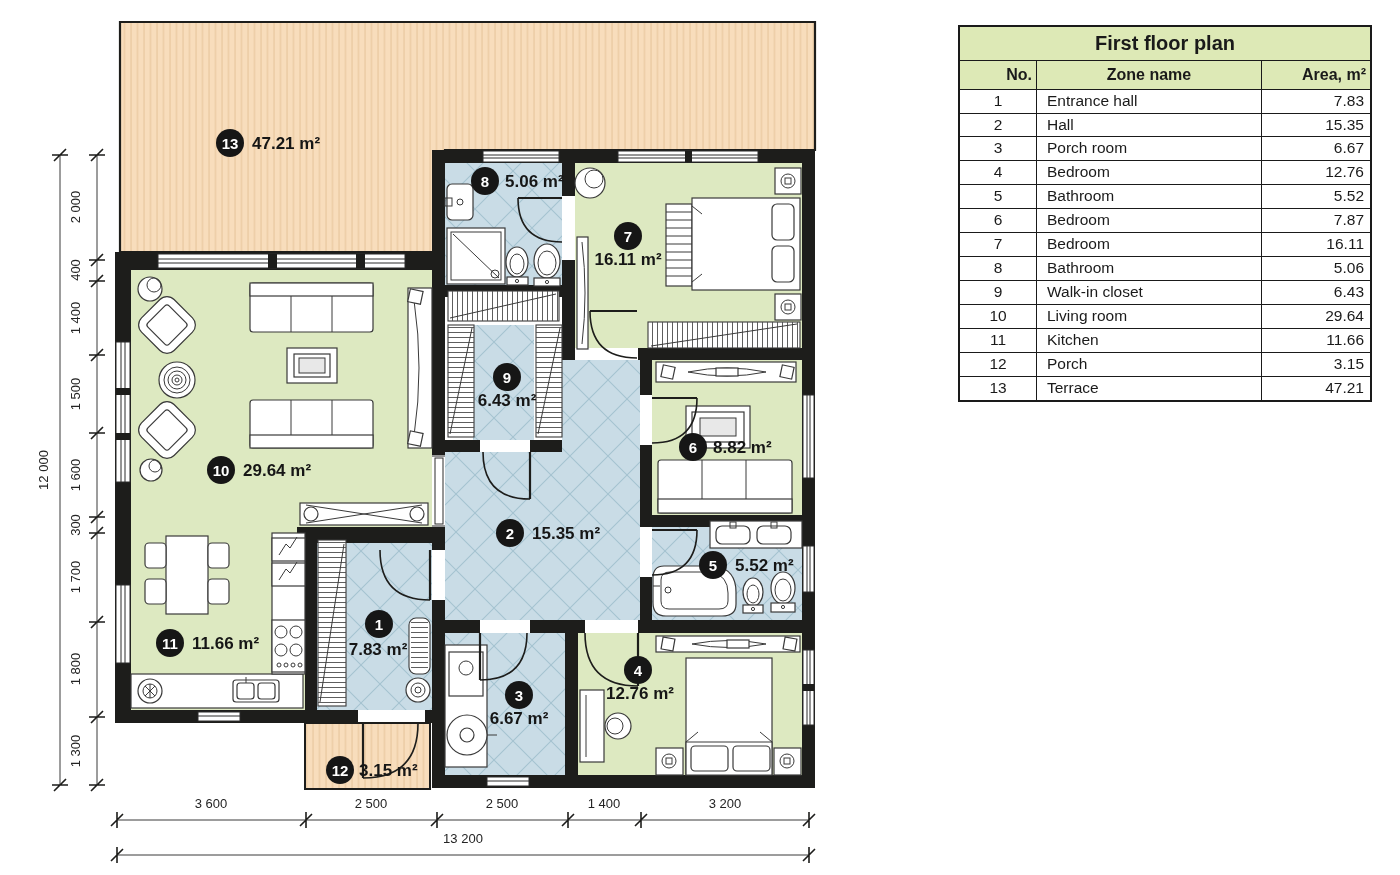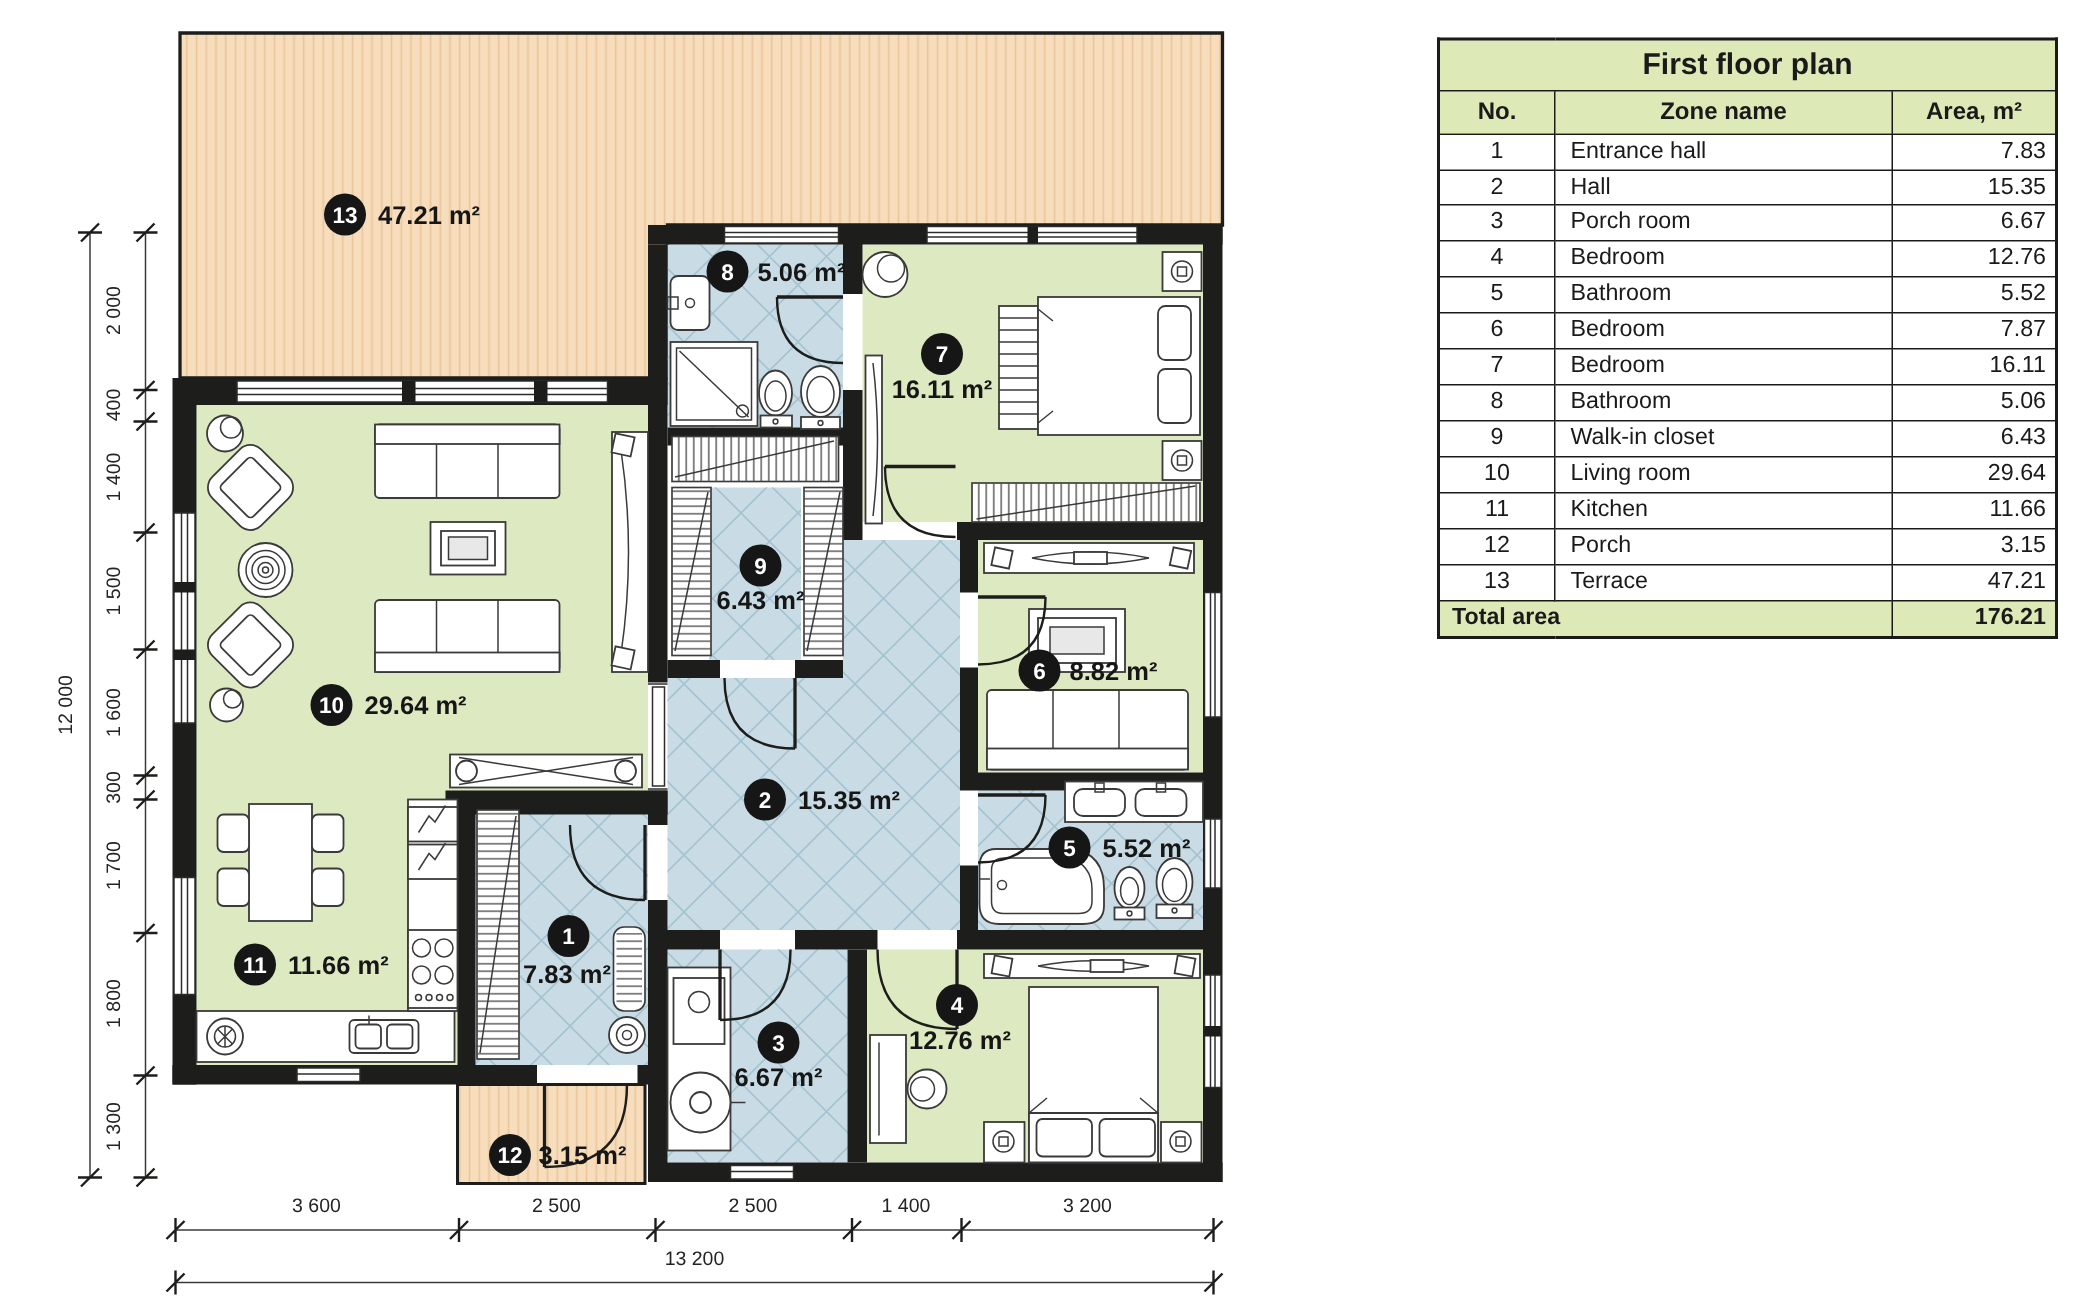--- a/index.html
+++ b/index.html
@@ -4,21 +4,21 @@
 <style>
   html,body{margin:0;padding:0;background:#fff;}
   body{font-family:"Liberation Sans",sans-serif;}
   .stage{position:relative;width:1400px;height:875px;background:#fff;overflow:hidden;}
   .plan-svg{position:absolute;left:0;top:0;}
   
   .area-table{position:absolute;left:958px;top:25px;width:414px;border-collapse:collapse;
               color:#1a1a1a;background:#fff;}
   .area-table td{border:1.6px solid #1a1a1a;padding:1px 6px;font-size:15.5px;line-height:1.35;}
   .area-table .t-title td{background:#dde9b6;font-weight:bold;font-size:20px;text-align:center;padding:3px 0;margin-top:24px;}
-  .area-table .t-head td{background:#dde9b6;font-weight:bold;font-size:16px;text-align:center;padding:3px 4px;}
+  .area-table .t-head td{background:#dde9b6;font-weight:bold;font-size:16px;text-align:right;padding:3px 4px;}
   .area-table .t-row td{background:#fff;}
   .area-table .c-no{width:64px;text-align:center;}
   .area-table .c-zone{text-align:left;padding-left:10px;}
   .area-table .c-area{width:96px;text-align:right;}
   .area-table .t-total td{background:#dde9b6;font-weight:bold;}
   .area-table .t-total .c-zone2{text-align:left;padding-left:8px;}
   
   text{font-family:"Liberation Sans",sans-serif;fill:#161616;}
   .room-no{font-size:15px;font-weight:bold;fill:#ffffff;text-anchor:middle;}
   .room-area{font-size:17px;font-weight:bold;}
@@ -671,20 +671,16 @@
     <tr class="t-row">
       <td class="c-no">12</td>
       <td class="c-zone">Porch</td>
       <td class="c-area">3.15</td>
     </tr>
     <tr class="t-row">
       <td class="c-no">13</td>
       <td class="c-zone">Terrace</td>
       <td class="c-area">47.21</td>
     </tr>
-    <tr class="t-total">
-      <td colspan="2" class="c-zone2">Total area</td>
-      <td class="c-area">176.21</td>
-    </tr>
   </tbody>
 </table>
 
 </div>
 
 </body></html>

